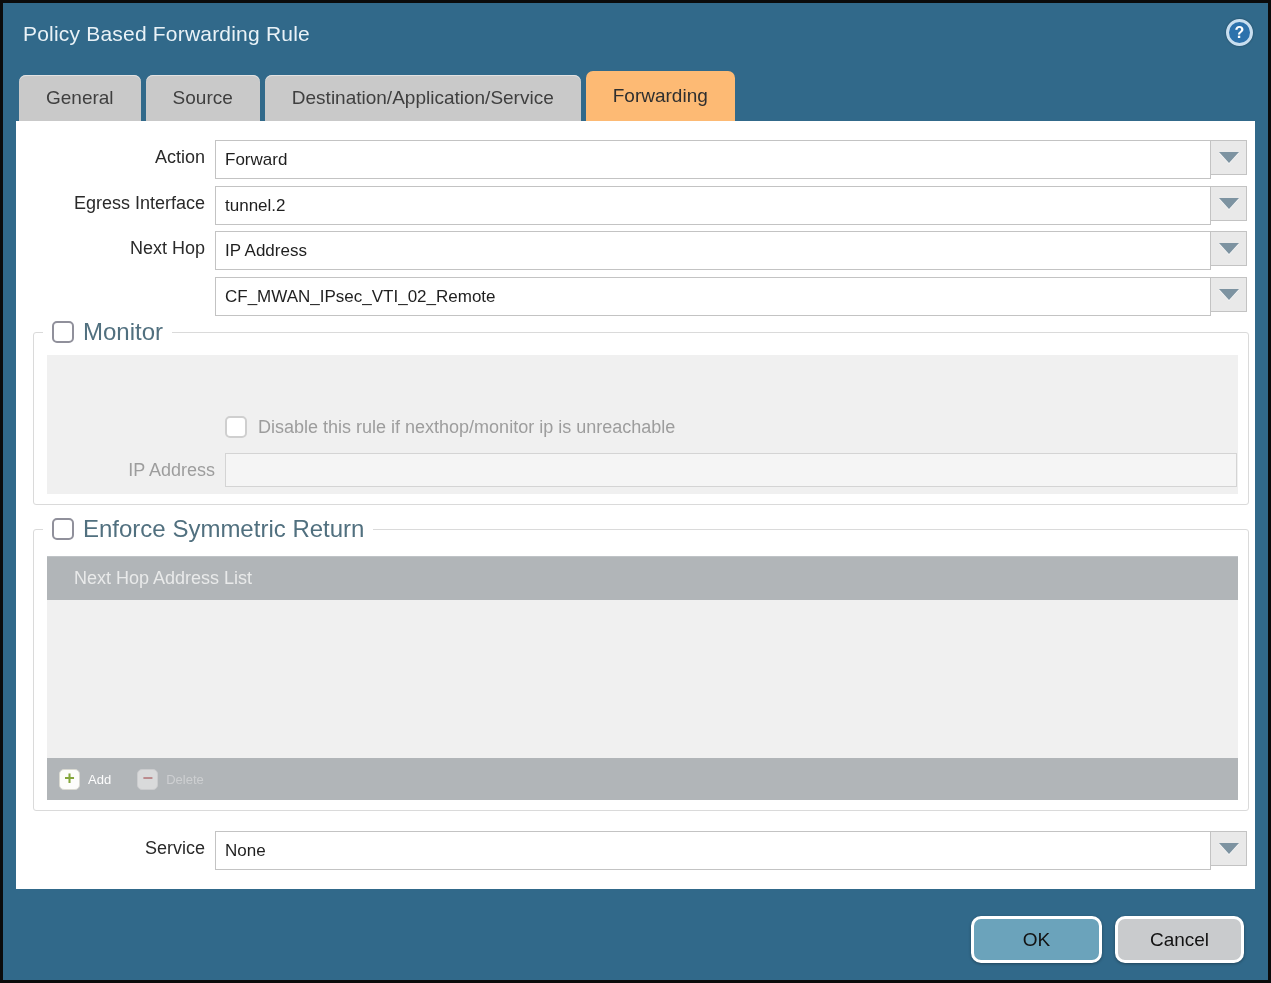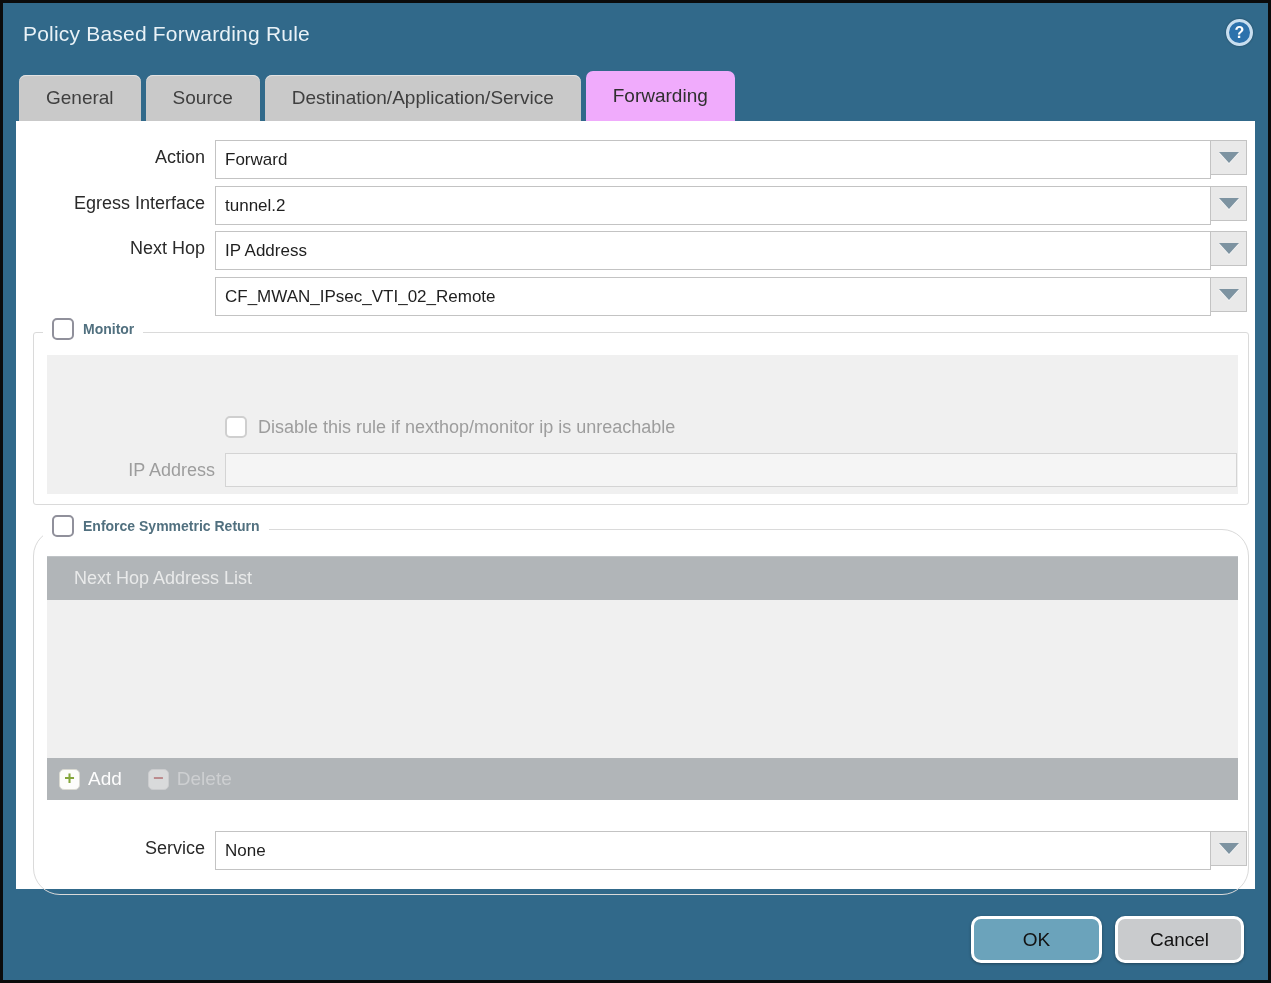--- a/index.html
+++ b/index.html
@@ -29,21 +29,21 @@
     position:absolute; left:16px; top:68px; right:16px; height:50px;
     display:flex; align-items:flex-end; gap:5px;
   }
   .tab {
     background:#C9C9C9; color:#3F3F3F; font-size:19px;
     border-radius:7px 7px 0 0; height:46px; line-height:46px;
     padding:0 27px; cursor:pointer; white-space:nowrap;
     box-shadow:inset 0 1px 0 #e2e2e2;
   }
   .tab.active {
-    background:#f0abfc; color:#2F2F2F; height:50px; line-height:50px;
+    background:#fdba74; color:#2F2F2F; height:50px; line-height:50px;
     box-shadow:none;
   }
 
   
   .content {
     position:absolute; left:13px; right:13px; top:118px; height:768px;
     background:#FFFFFF;
   }
 
   .form-row { position:absolute; left:0; right:8px; height:35px; display:flex; align-items:center; }
@@ -68,21 +68,21 @@
     border-top:11px solid #7D93A1; filter:drop-shadow(0 1px 0 rgba(255,255,255,.7));
   }
   .dd-btn.disabled .dd-arrow { border-top-color:#C2C5C7; }
 
   
   .group { position:absolute; border:1px solid #DADADA; border-radius:3px; }
   .group-legend {
     position:absolute; top:-15px; left:9px; background:#FFFFFF; padding:0 9px;
     display:flex; align-items:center; gap:9px;
   }
-  .legend-text { font-size:14px; font-weight:bold; color:#51707F; white-space:nowrap; }
+  .legend-text { font-size:24px; font-weight:normal; color:#51707F; white-space:nowrap; }
   .checkbox {
     width:22px; height:22px; background:#FFFFFF; border:2px solid #90909B;
     border-radius:5px; cursor:pointer; flex:0 0 22px;
   }
   .checkbox.disabled { border-color:#CFCFCF; cursor:default; }
 
   .panel { position:absolute; left:13px; right:10px; top:22px; bottom:10px; background:#F0F0F0; }
 
   .panel-row { position:absolute; left:0; right:0; display:flex; align-items:center; }
   .panel-label {
@@ -110,21 +110,21 @@
   .tbl-btn { display:flex; align-items:center; gap:8px; cursor:pointer; }
   .tbl-btn.disabled { cursor:default; }
   .icon-box {
     width:21px; height:21px; border-radius:5px; background:#FDFDFB; border:1px solid #dadad2;
     display:flex; align-items:center; justify-content:center;
     font-size:18px; font-weight:bold; line-height:1;
   }
   .plus-glyph { color:#84A63B; margin-top:-2px; }
   .icon-box.faded { background:#D9DADB; border-color:#cbccce; }
   .minus-glyph { color:#A34A4E; opacity:.55; margin-top:-3px; }
-  .tbl-btn-label { font-size:19px; color:#FDFDFD; }
+  .tbl-btn-label { font-size:13px; color:#FDFDFD; }
   .tbl-btn.disabled .tbl-btn-label { color:#CDCFD1; }
 
   
   .footer-btn {
     position:absolute; top:913px; height:47px; border-radius:10px;
     border:3px solid #FFFFFF; font-family:"Liberation Sans", sans-serif;
     font-size:19px; color:#121212; cursor:pointer;
     box-shadow:0 1px 3px rgba(0,0,0,.35);
   }
   .btn-ok { left:968px; width:131px; background:#6BA3BB; }
@@ -203,21 +203,21 @@
           <div class="cb-row-text">Disable this rule if nexthop/monitor ip is unreachable</div>
         </div>
 
         <div class="panel-row" style="top:98px; height:34px;">
           <div class="panel-label">IP Address</div>
           <input type="text" disabled="" class="gray-input" value="" style="">
         </div>
       </div>
     </div>
 
-    <div class="group" style="top:408px; left:17px; right:6px; height:366px;border-radius:27px;">
+    <div class="group" style="top:408px; left:17px; right:6px; height:282px;">
       <div class="group-legend">
         <div class="checkbox"></div>
         <div class="legend-text">Enforce Symmetric Return</div>
       </div>
       <div class="nh-table">
         <div class="nh-header">Next Hop Address List</div>
         <div class="nh-body"></div>
         <div class="nh-footer">
           <div class="tbl-btn">
             <div class="icon-box">

